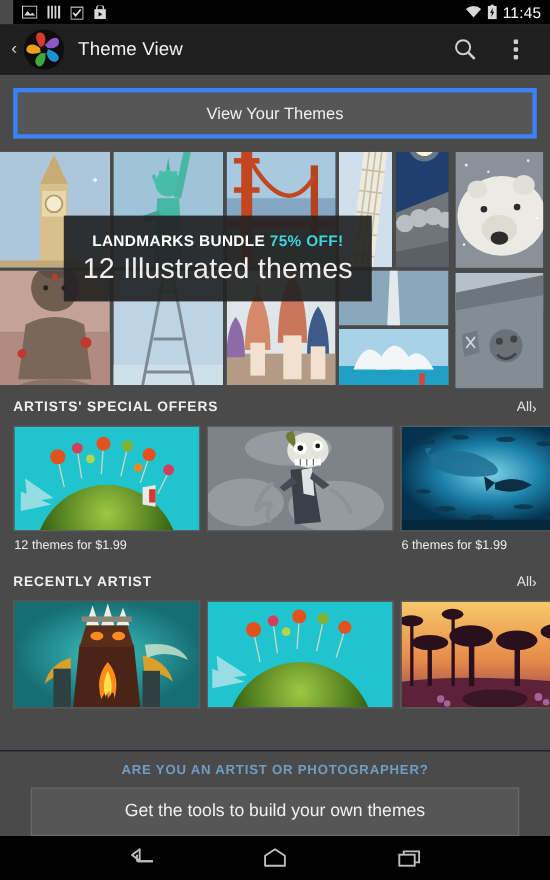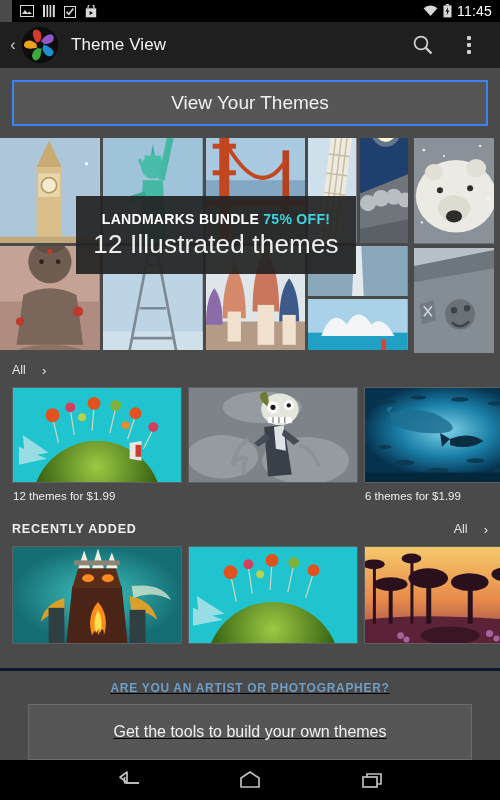--- a/index.html
+++ b/index.html
@@ -31,60 +31,60 @@
   .ab-logo{ width:38px; height:38px; margin-left:1px; flex:none; }
   .ab-title{ color:#f2f2f2; font-size:17px; margin-left:12px; flex:1; letter-spacing:.1px;}
   .ab-btn{ width:46px; height:46px; display:flex; align-items:center; justify-content:center; }
   .dots{ display:flex; flex-direction:column; gap:3px; }
   .dots i{ width:4px; height:4px; background:#cfcfcf; border-radius:1px; display:block; }
 
   
   .content{ position:absolute; top:68px; left:0; right:0; bottom:40px; background:#4a4a4a; overflow:hidden; }
 
   .viewthemes{
-    margin:12px; height:46px; border:2px solid #3b82f6; background:#565656;
-    color:#f0f0f0; font-size:19px; display:flex; align-items:center; justify-content:center;
+    margin:12px; height:46px; border:4px solid #3b82f6; background:#565656;
+    color:#f0f0f0; font-size:15px; display:flex; align-items:center; justify-content:center;
   }
 
   
   .hero{ position:relative; height:215px; display:flex; gap:6px; padding:0 0 0 0; }
   .hero-main{ position:relative; flex:1; overflow:hidden; }
   .hero-side{ width:80px; margin-right:6px; display:flex; flex-direction:column; gap:4px; }
 
   .grid{ position:absolute; inset:0; display:grid;
          grid-template-columns:repeat(8,1fr); grid-template-rows:repeat(4,1fr); gap:3px; }
   .cell{ overflow:hidden; position:relative; }
 
   .hero-overlay{
     position:absolute; left:58px; top:58px; width:280px; height:78px;
     background:rgba(36,36,36,.93); display:flex; flex-direction:column;
-    align-items:center; justify-content:center;margin-left:18px;
+    align-items:center; justify-content:center;
   }
   .hero-l1{ font-size:14px; font-weight:bold; color:#fff; letter-spacing:.3px; }
   .hero-l1 .off{ color:#3fd4e0; }
   .hero-l2{ font-size:26px; color:#efefef; font-weight:300; letter-spacing:.2px; margin-top:2px;text-align:right;}
 
   
   .sechead{ height:34px; display:flex; align-items:center; padding:0 12px; }
   .sechead .title{ font-size:12.5px; font-weight:bold; color:#efefef; letter-spacing:.8px; flex:1; }
-  .sechead .all{ font-size:12.5px; color:#e2e2e2; display:flex; align-items:center; gap:16px; }
+  .sechead .all{ font-size:12.5px; color:#e2e2e2; display:flex; align-items:center; gap:0; }
   .chev{ font-size:13px; }
 
   
   .row{ display:flex; gap:6px; padding:0 12px; }
   .card{ width:170px; flex:none; }
   .thumb{ width:170px; height:96px; border:1px solid #5f5f5f; overflow:hidden; position:relative; }
   .caption{ font-size:11.5px; color:#ececec; padding:7px 1px 0; }
   .row2 .thumb{ height:98px; }
 
   
   .promo{ position:absolute; left:0; right:0; bottom:0; background:#4a4a4a;
-          border-top:3px solid #0f172a; padding:10px 28px 0;text-decoration:underline; }
+          border-top:1px solid #0f172a; padding:10px 28px 0; }
   .promo-title{ text-align:center; font-size:12px; font-weight:bold; color:#6f9dc4; letter-spacing:.7px; }
-  .promo-btn{ margin-top:9px; height:56px; border:1px solid #6b6b6b; background:#565656;
+  .promo-btn{ margin-top:9px; height:44px; border:1px solid #6b6b6b; background:#565656;
               color:#f0f0f0; font-size:16px; display:flex; align-items:center; justify-content:center; }
 
   
   .navbar{ position:absolute; left:0; right:0; bottom:0; height:40px; background:#000;
            display:flex; align-items:center; justify-content:center; gap:92px; }
 
   
   .sky-blue{ background:linear-gradient(#bcd6ea,#e6eef5); }
 </style>
 </head>
@@ -374,20 +374,21 @@
               <circle cx="53" cy="60" r="3.2" fill="#3d4449"></circle>
             <path d="M38 74 Q46 82 55 73" fill="none" stroke="#3d4449" stroke-width="2.4"></path>
             <path d="M6 56 L20 52 L22 72 L8 76 Z" fill="#717981"></path>
             <path d="M10 58 l8 10 M18 58 l-8 10" stroke="#cfd6da" stroke-width="1.6"></path>
           </svg>
         </div>
       </div>
     </div>
 
     <div class="sechead">
+      <div class="title">ARTISTS' SPECIAL OFFERS</div>
       <div class="all">
         <span>All</span>
         <span class="chev">›</span>
       </div>
     </div>
 
     <div class="row">
       <div class="card">
         <div class="thumb">
           <svg viewBox="0 0 170 96" width="100%" height="100%" preserveAspectRatio="xMidYMid slice">
@@ -489,21 +490,21 @@
             </g>
             <path d="M150 96 Q146 74 156 60 Q152 80 158 96 Z" fill="#06293c"></path>
             <rect y="86" width="170" height="10" fill="#04283b"></rect>
           </svg>
         </div>
         <div class="caption">6 themes for $1.99</div>
       </div>
     </div>
 
     <div class="sechead" style="margin-top:10px">
-      <div class="title">RECENTLY ADDED</div>
+      <div class="title">RECENTLY ARTIST</div>
       <div class="all">
         <span>All</span>
         <span class="chev">›</span>
       </div>
     </div>
 
     <div class="row row2">
       <div class="card">
         <div class="thumb">
           <svg viewBox="0 0 170 98" width="100%" height="100%" preserveAspectRatio="xMidYMid slice">

